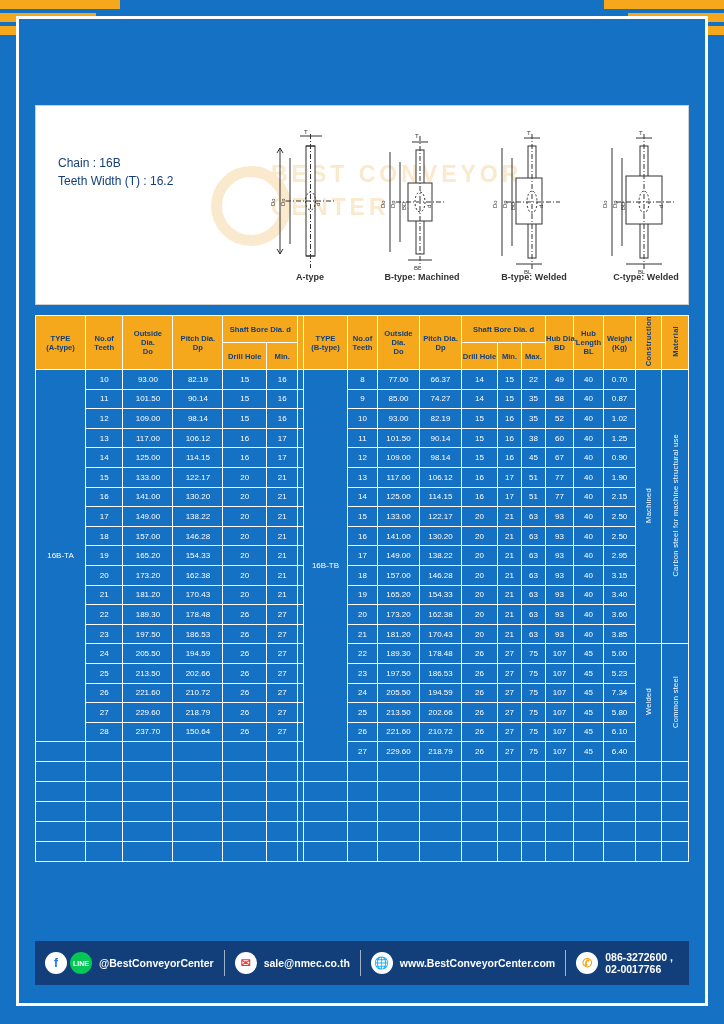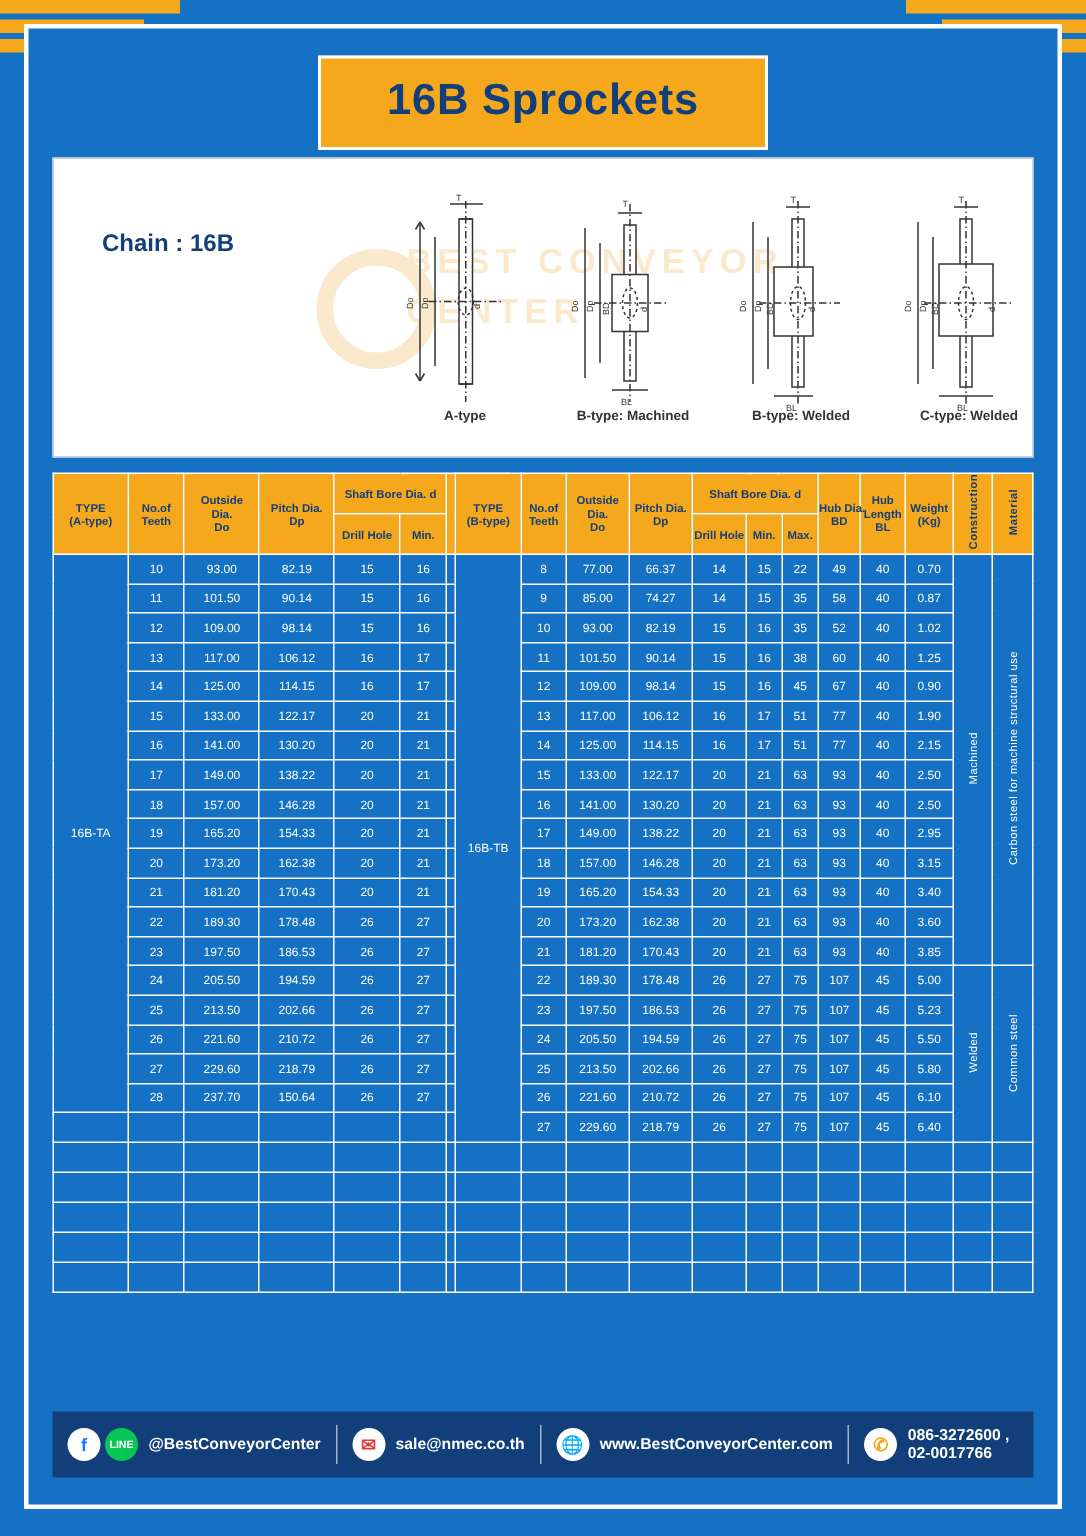--- a/index.html
+++ b/index.html
@@ -44,22 +44,22 @@
     font-size:29px; font-weight:bold; color:#123f7a;
     letter-spacing:0.5px; white-space:nowrap;
   }
   
   .spec-panel {
     position:absolute; left:16px; right:16px; top:86px; height:200px;
     background:#ffffff;
     border:1px solid #cfcfcf;
   }
   .spec-list {
-    position:absolute; left:32px; top:48px;
-    font-size:16px; color:#123f7a; font-weight:bold; line-height:18px;
+    position:absolute; left:22px; top:48px;
+    font-size:12px; color:#123f7a; font-weight:normal; line-height:18px;
   }
   .watermark {
     position:absolute; left:175px; top:42px; width:320px; height:120px;
     opacity:0.30; pointer-events:none;
   }
   .wm-text {
     position:absolute; left:60px; top:10px;
     font-size:23px; font-weight:bold; color:#f0b858;
     letter-spacing:4px; line-height:33px;
   }
@@ -159,35 +159,31 @@
     <div class="chev" style="left:0;top:26px;width:72px;"></div>
   </div>
   <div class="corner tr">
     <div class="chev" style="right:0;top:0;width:120px;"></div>
     <div class="chev" style="right:0;top:13px;width:96px;"></div>
     <div class="chev" style="right:0;top:26px;width:72px;"></div>
   </div>
 
   <div class="white-frame">
 
-    <div class="title-wrap">
-      <div class="title-box">
-        <div class="title">16B Sprockets</div>
-      </div>
-    </div>
 
     <div class="spec-panel">
 
       <div class="watermark">
         <div class="wm-gear"></div>
         <div class="wm-text">BEST CONVEYOR CENTER</div>
       </div>
 
       <div class="spec-list">
         <div>Chain  :  16B</div>
+        <div>Teeth Width (T)  :  16.2</div>
       </div>
 
       <div class="diagrams">
 
         <div class="dia" style="left:112px;">
           <svg width="108" height="150" viewBox="0 0 108 150">
             <g stroke="#333" fill="none" stroke-width="1">
               <rect x="48" y="22" width="8" height="104" fill="#fff"></rect>
               <rect x="40" y="55" width="24" height="38" fill="#fff"></rect>
               <ellipse cx="52" cy="74" rx="5" ry="10" stroke-dasharray="2 2"></ellipse>
@@ -733,21 +729,21 @@
             </tr>
             <tr>
               <td>24</td>
               <td>205.50</td>
               <td>194.59</td>
               <td>26</td>
               <td>27</td>
               <td>75</td>
               <td>107</td>
               <td>45</td>
-              <td>5.50</td>
+              <td>7.34</td>
             </tr>
             <tr>
               <td>25</td>
               <td>213.50</td>
               <td>202.66</td>
               <td>26</td>
               <td>27</td>
               <td>75</td>
               <td>107</td>
               <td>45</td>

